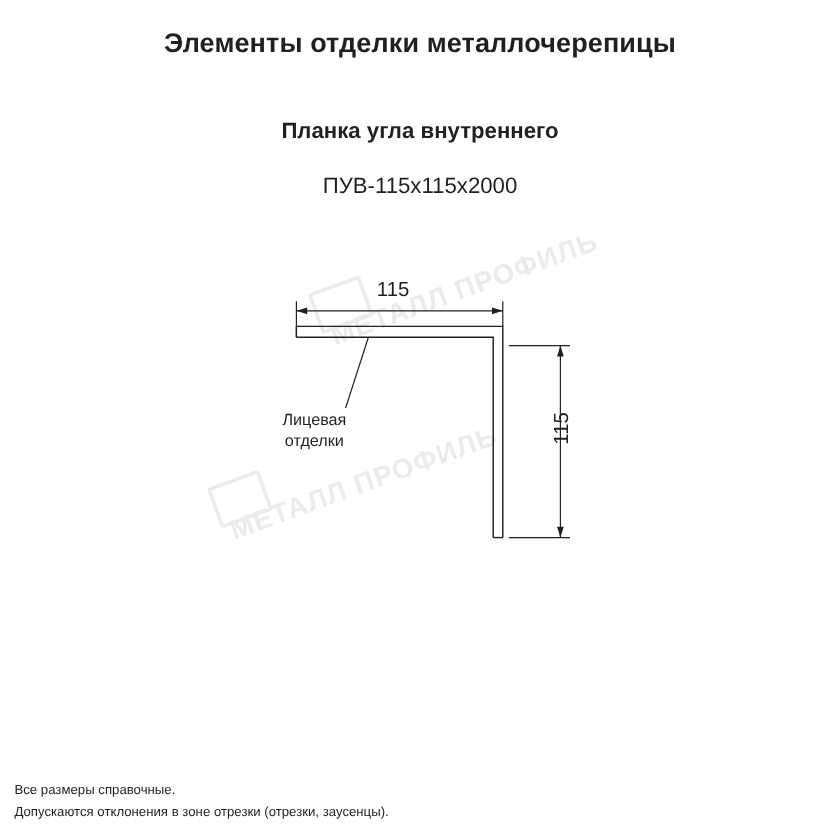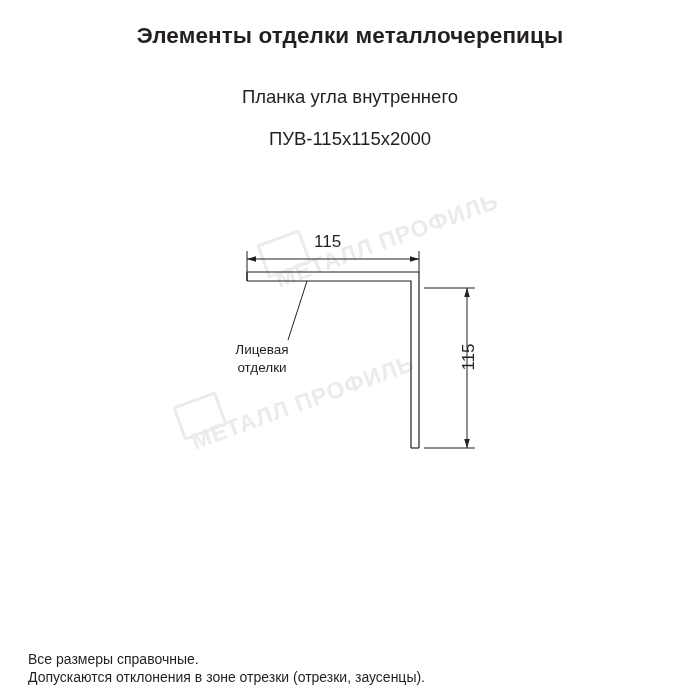--- a/index.html
+++ b/index.html
@@ -26,23 +26,23 @@
   }
   .main-title {
     font-size: 22.5px;
     font-weight: bold;
     letter-spacing: 0.1px;
     line-height: 28px;
     margin: 0;
   }
   .sub-title {
     font-size: 18.5px;
-    font-weight: normal;
+    font-weight: bold;
     line-height: 26px;
-    margin: 4px;
+    margin: 16px;
     padding-top: 30px;
   }
   .sub-title2 {
     font-size: 18.5px;
     font-weight: normal;
     line-height: 26px;
     margin: 12px;
     padding-top: 4px;
   }
 
@@ -111,24 +111,23 @@
     text-align: center;
     width: 80px;
     color: #231f20;
   }
 
   
   .footer {
     position: absolute;
     left: 12px;
     bottom: 14px;
-    font-size: 14px;
+    font-size: 11px;
     line-height: 18px;
     color: #231f20;
-    margin-left: 16px;
   }
 </style>
 </head>
 <body>
 
 <div class="title-block">
   <h1 class="main-title">Элементы отделки металлочерепицы</h1>
   <p class="sub-title">Планка угла внутреннего</p>
   <p class="sub-title2">ПУВ-115х115х2000</p>
 </div>

